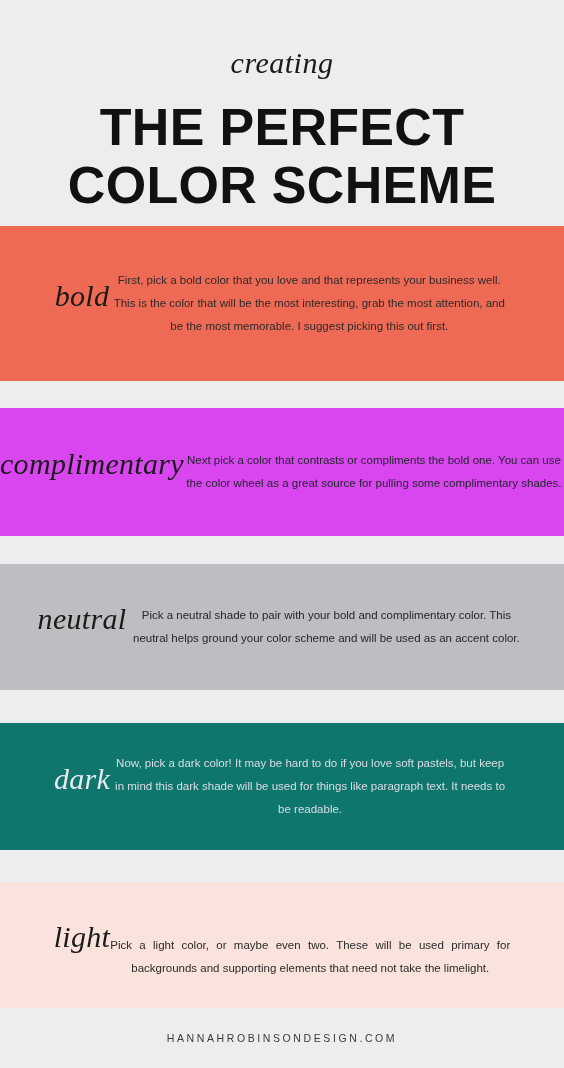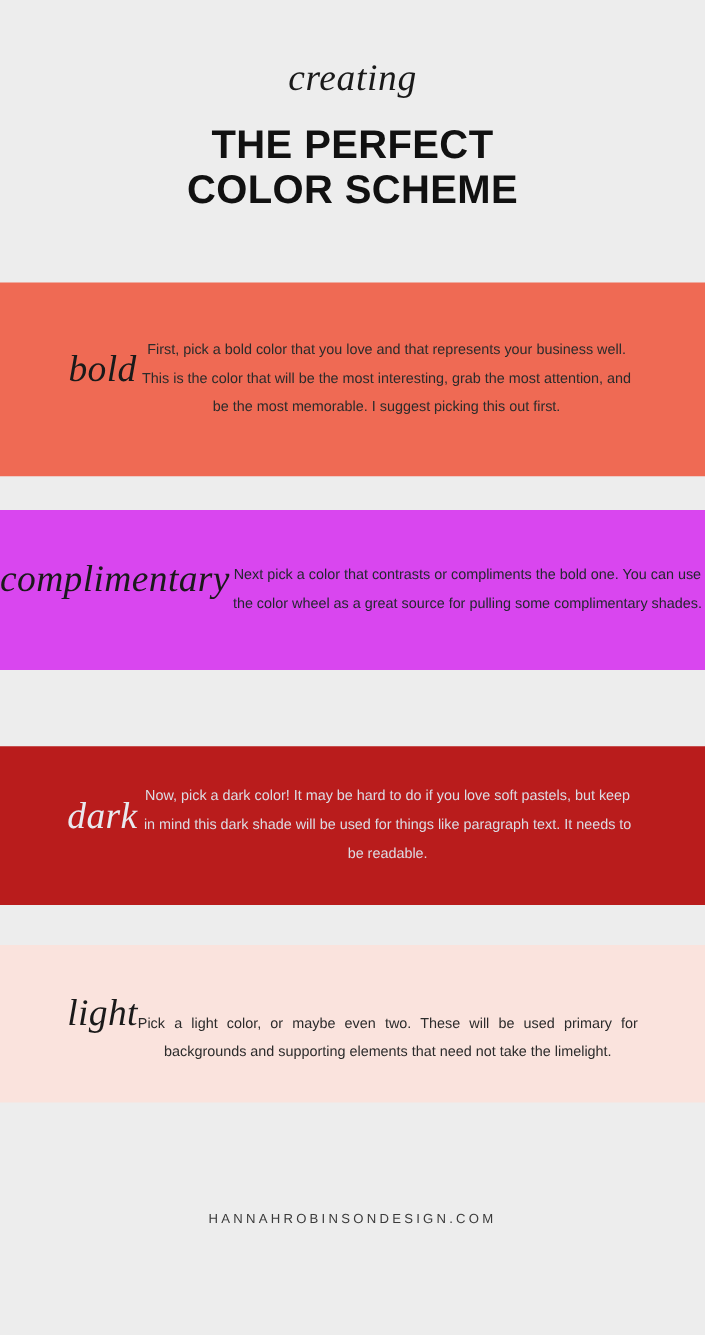--- a/index.html
+++ b/index.html
@@ -40,21 +40,21 @@
     font-style:italic;
     font-size:30px;
     color:#1a1a1a;
     letter-spacing:0.5px;
     line-height:1;
   }
 
   .main-title {
     font-family:"Liberation Sans", sans-serif;
     font-weight:bold;
-    font-size:32px;
+    font-size:52px;
     line-height:1.12;
     letter-spacing:0.3px;
     color:#111111;
     text-align:center;
     margin-top:20px;
   }
 
   
   .band {
     width:100%;
@@ -140,24 +140,28 @@
 
   <div class="spacer gap-1"></div>
 
   <div class="band band-comp" style="background: #d946ef;">
     <div class="band-title" style="color: rgb(26, 26, 26);">complimentary</div>
     <div class="band-body" style="color: rgb(35, 39, 46);">Next pick a color that contrasts or compliments the bold one. You can use the color wheel as a great source for pulling some complimentary shades.</div>
   </div>
 
   <div class="spacer gap-2"></div>
 
+  <div class="band band-neutral" style="background: rgb(188, 190, 194);">
+    <div class="band-title" style="color: rgb(26, 26, 26);">neutral</div>
+    <div class="band-body" style="color: rgb(35, 38, 43);">Pick a neutral shade to pair with your bold and complimentary color. This neutral helps ground your color scheme and will be used as an accent color.</div>
+  </div>
 
   <div class="spacer gap-3"></div>
 
-  <div class="band band-dark" style="background: #b91c1c;">
+  <div class="band band-dark" style="background: #0f766e;">
     <div class="band-title" style="color: rgb(233, 233, 239);">dark</div>
     <div class="band-body" style="color: rgb(220, 220, 228);">Now, pick a dark color! It may be hard to do if you love soft pastels, but keep in mind this dark shade will be used for things like paragraph text. It needs to be readable.</div>
   </div>
 
   <div class="spacer gap-4"></div>
 
   <div class="band band-light" style="background: rgb(250, 227, 221);">
     <div class="band-title" style="color: rgb(26, 26, 26);">light</div>
     <div class="band-body justify" style="color: rgb(43, 43, 43);">Pick a light color, or maybe even two. These will be used primary for backgrounds and supporting elements that need not take the limelight.</div>
   </div>

